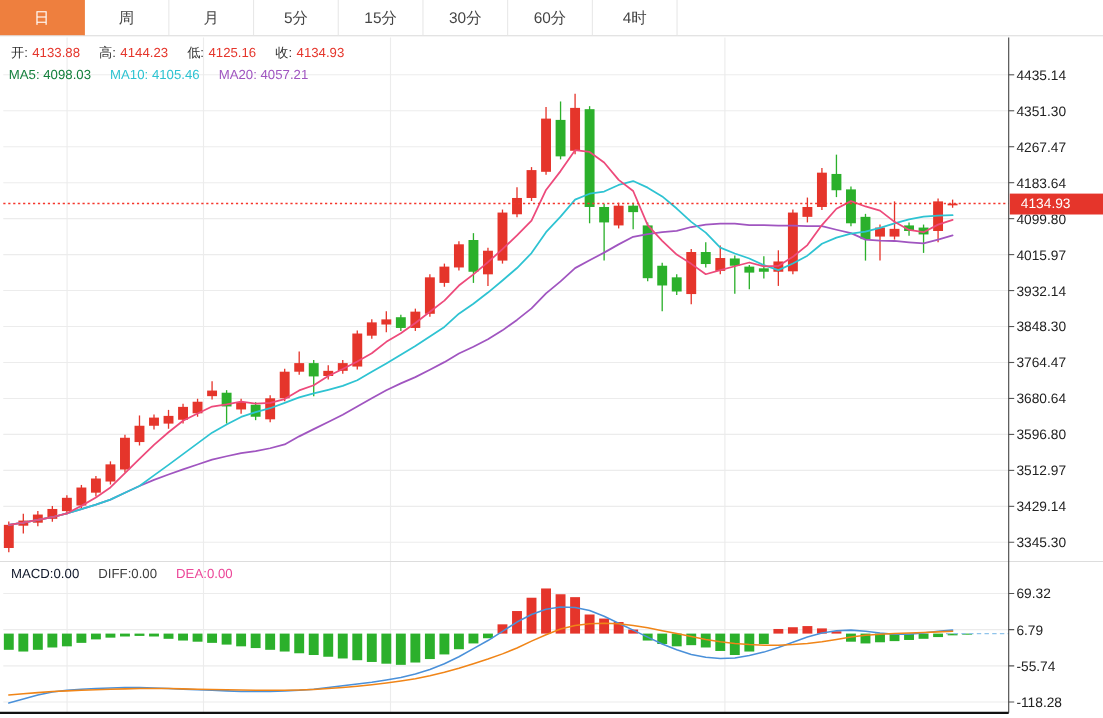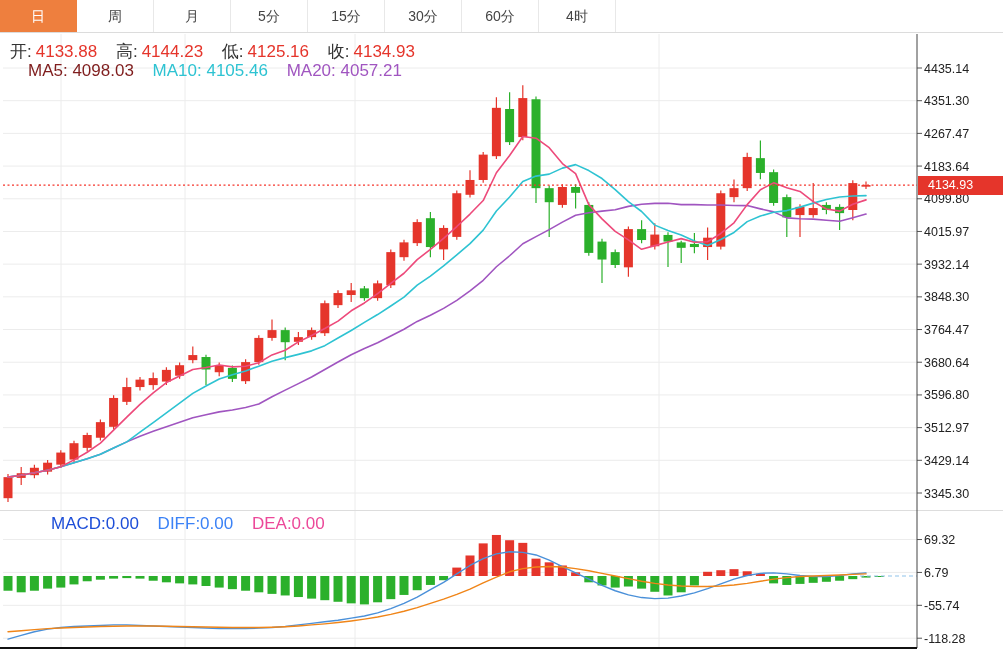--- a/index.html
+++ b/index.html
@@ -8,30 +8,30 @@
   
   .tabbar{position:absolute;left:0;top:0;width:1003px;height:32px;display:flex;
           border-bottom:1px solid #dcdcdc;background:#fff;}
   .tab{width:76px;height:32px;line-height:32px;text-align:center;font-size:14px;color:#444;
        border-right:1px solid #e8e8e8;cursor:pointer;flex:0 0 auto;}
   .tab.active{background:#ee7f3e;color:#fff;border-right-color:#ee7f3e;}
   
   .chart-wrap{position:absolute;left:0;top:0;width:1003px;height:653px;}
   svg{position:absolute;left:0;top:0;}
   
-  .legend{position:absolute;white-space:nowrap;font-size:17px;z-index:5;}
+  .legend{position:absolute;white-space:nowrap;font-size:12px;z-index:5;}
   .legend span{margin-right:4px;}
   .legend .gap{margin-right:14px;}
   .ohlc{left:10px;top:40px;}
   .ohlc .lbl{color:#333;}
   .ohlc .val{color:#e5352b;}
   .malegend{left:8px;top:61px;}
-  .ma5{color:#7f1d1d;margin-left:20px;} .ma10{color:#2ec3d2;margin-top:31px;} .ma20{color:#a055c0;margin-top:13px;}
+  .ma5{color:#15803d;} .ma10{color:#2ec3d2;margin-top:31px;} .ma20{color:#a055c0;margin-top:13px;}
   .macdlegend{left:10px;top:514px;}
-  .macd-l{color:#1d4ed8;margin-left:41px;} .diff-l{color:#3b82f6;} .dea-l{color:#ec4899;}
+  .macd-l{color:#0f172a;} .diff-l{color:#404040;} .dea-l{color:#ec4899;}
   
   .price-tag{position:absolute;left:918px;top:176px;width:85px;height:19px;line-height:19px;
              background:#e5352b;color:#fff;font-size:12.5px;padding-left:10px;box-sizing:border-box;z-index:6;}
 </style>
 </head>
 <body>
 
 <div class="screen">
 
   <div class="tabbar" id="tabbar">

